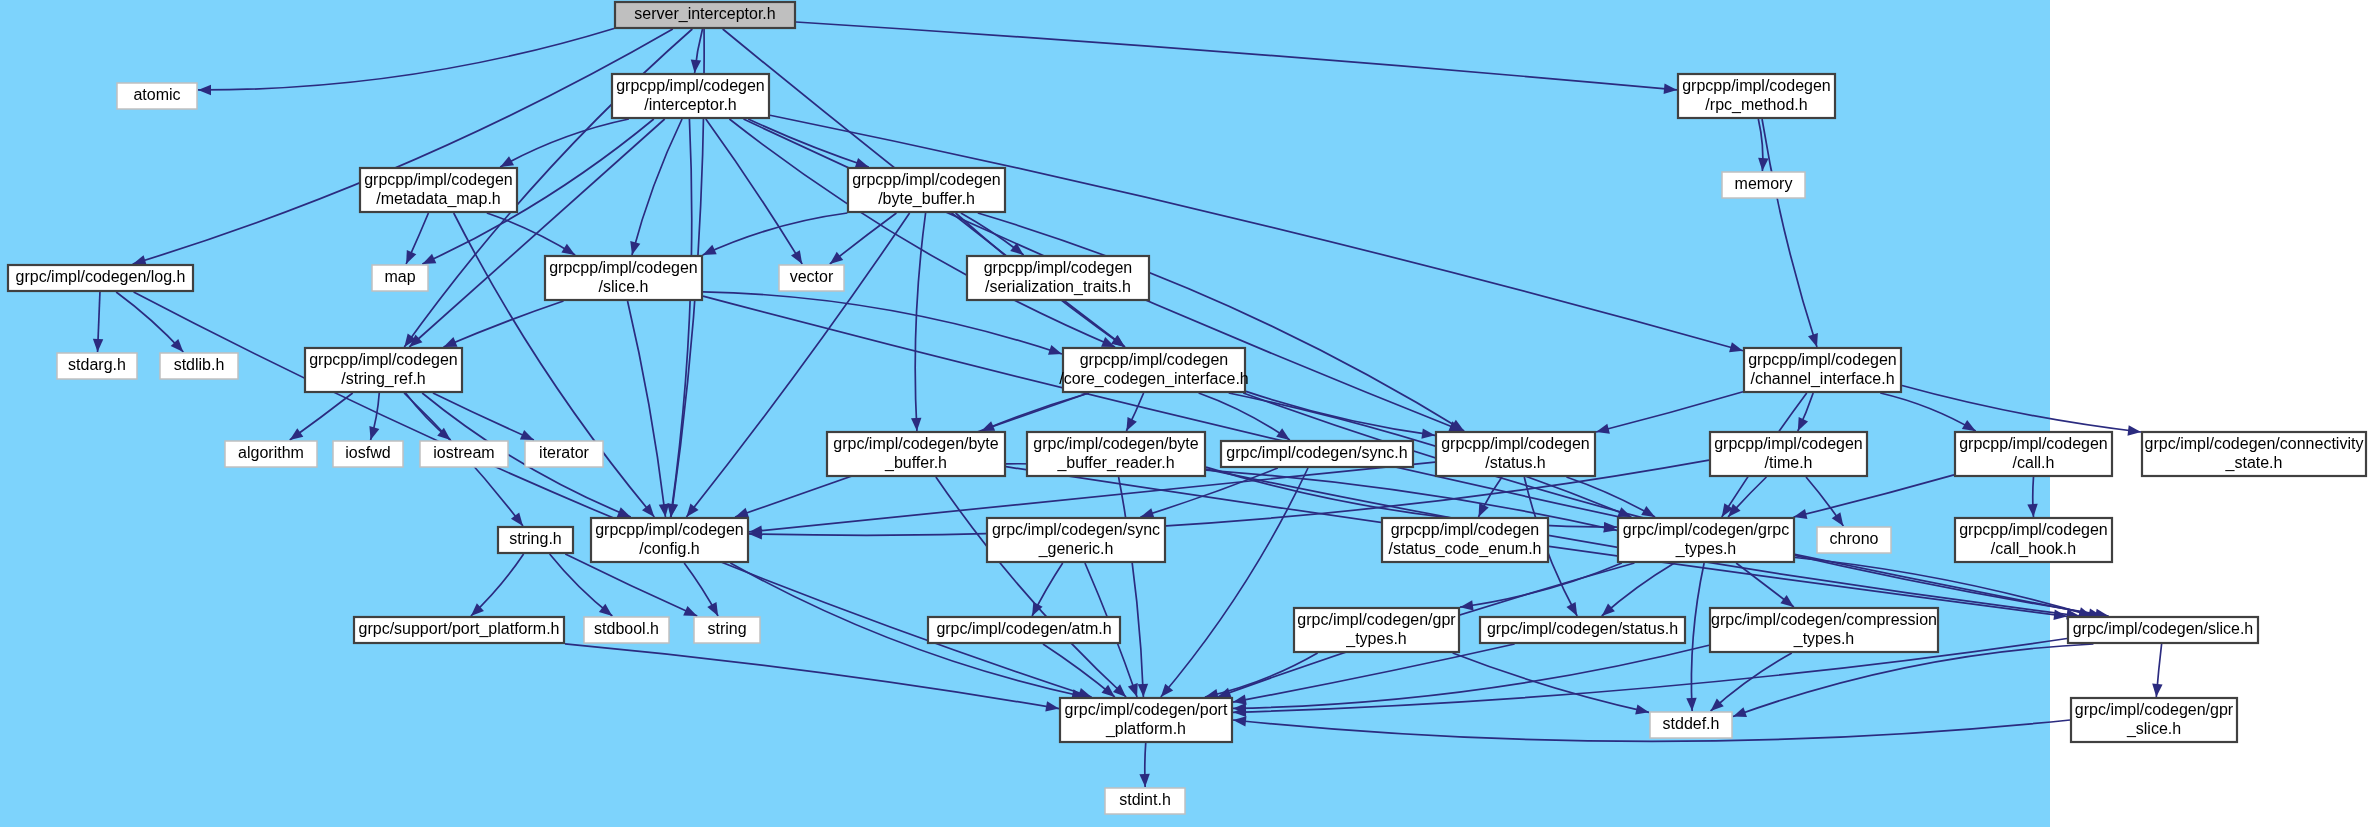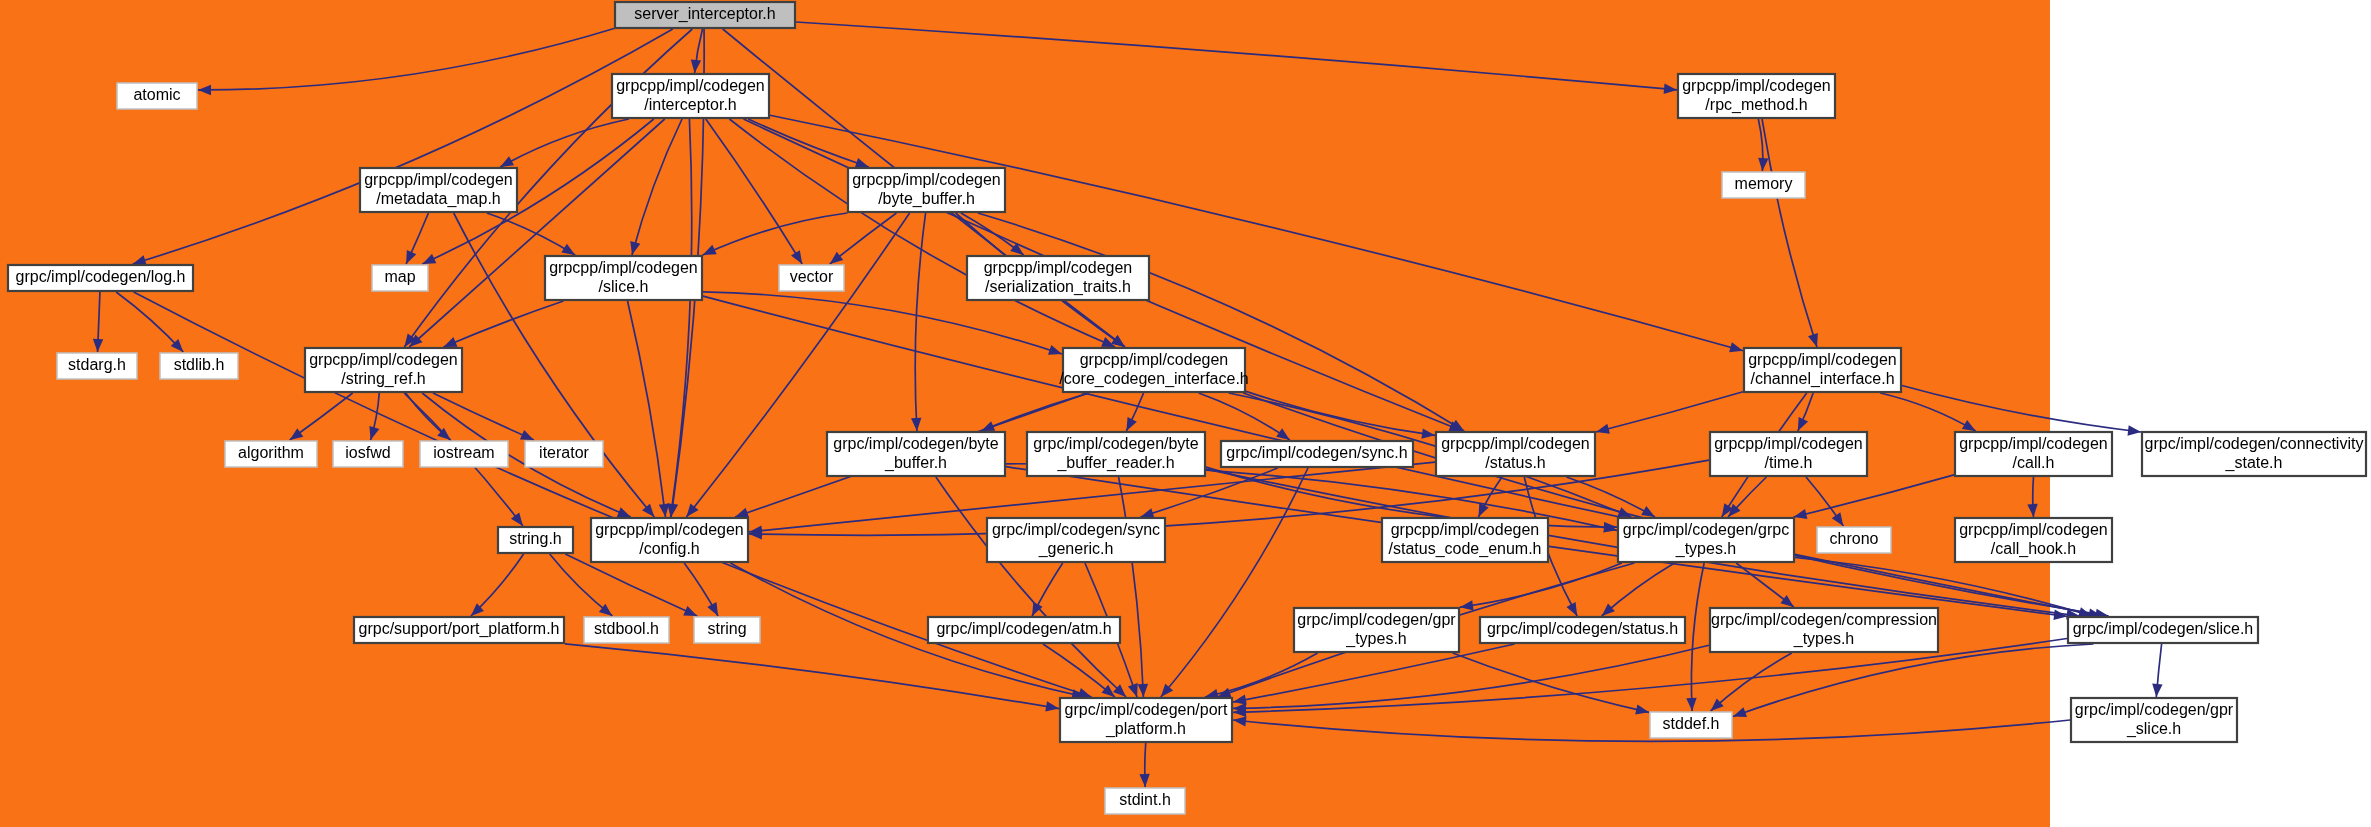--- a/index.html
+++ b/index.html
@@ -4,21 +4,21 @@
 <style>
   html, body {
     margin: 0;
     padding: 0;
     background: #ffffff;
   }
   #graph-root {
     position: relative;
     width: 2050px;
     height: 827px;
-    background: #f97316;
+    background: #7dd3fc;
     font-family: "Liberation Sans", sans-serif;
   }
   svg#graph-svg {
     position: absolute;
     left: 0;
     top: 0;
     width: 2371px;
     height: 827px;
     display: block;
   }

